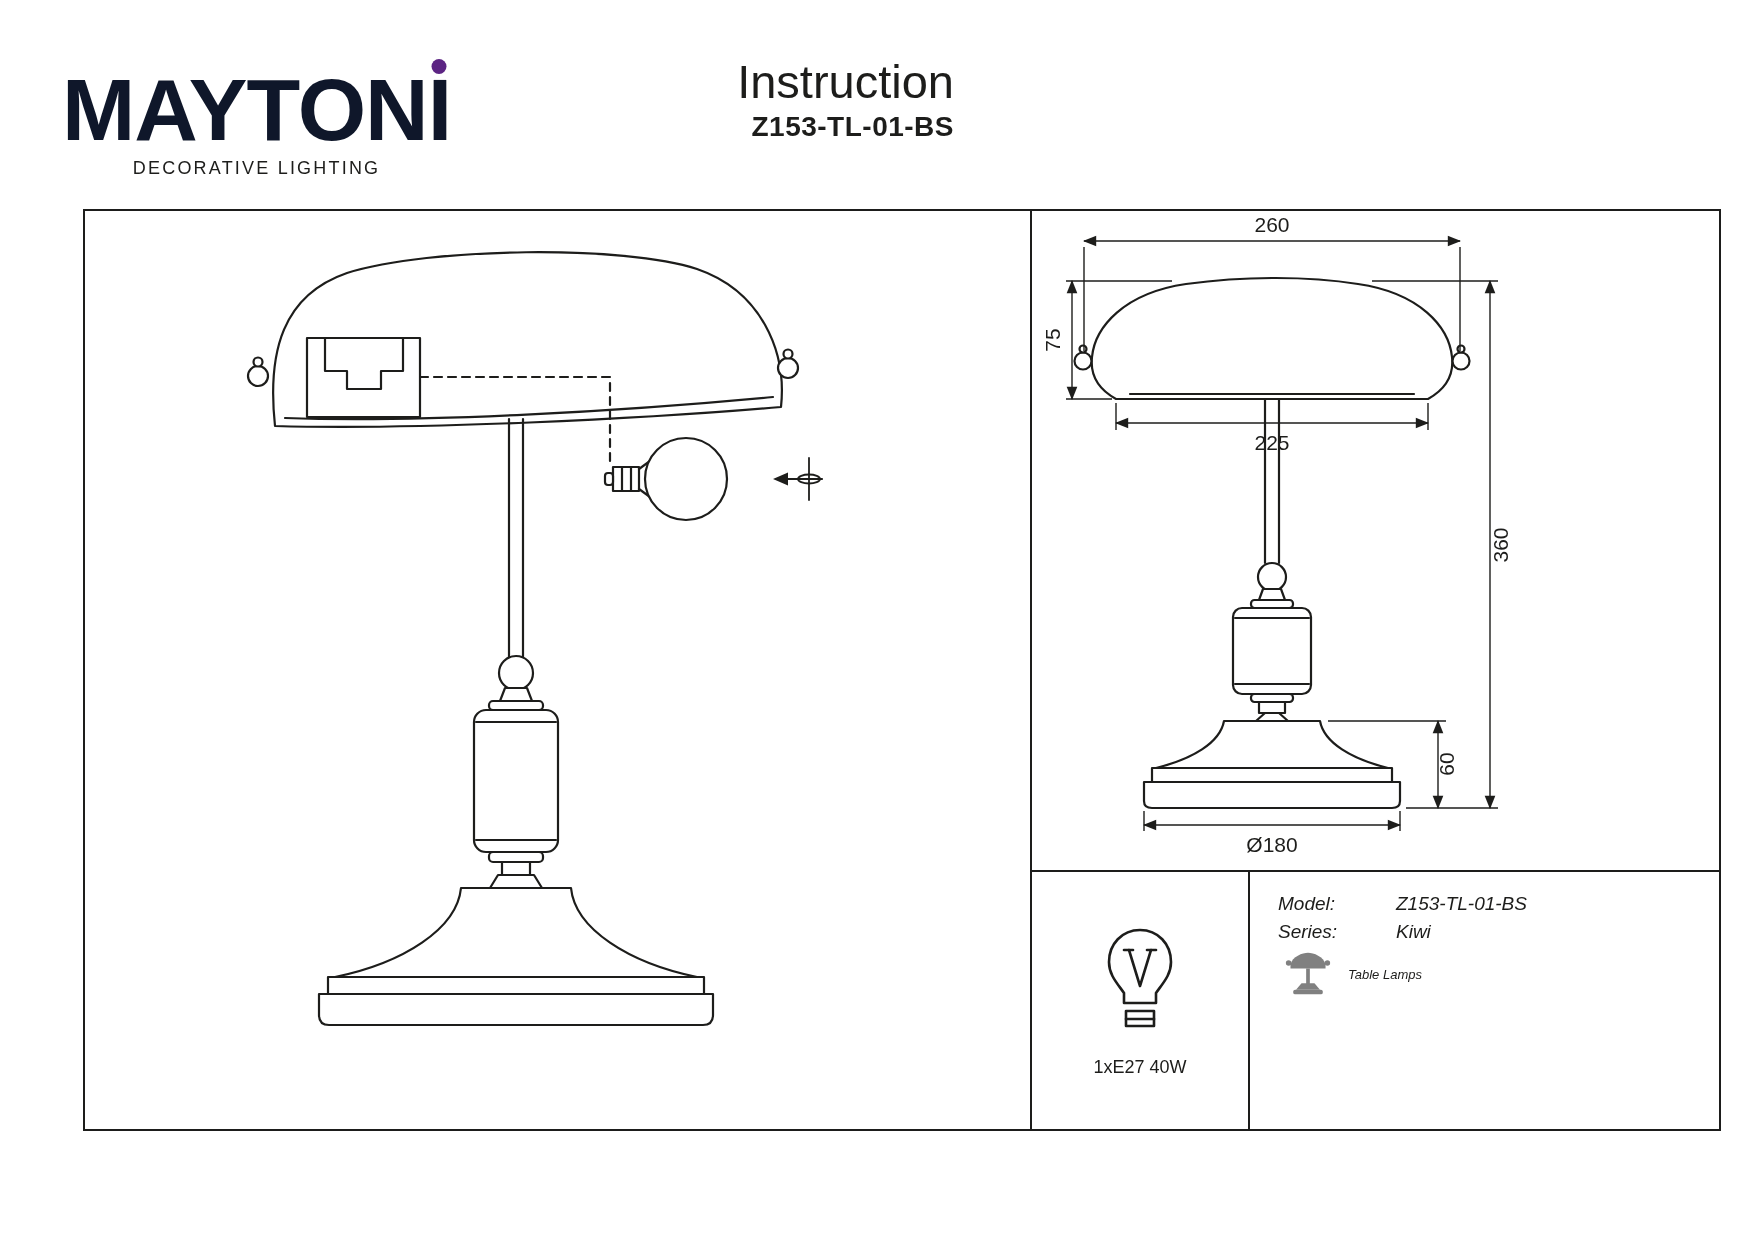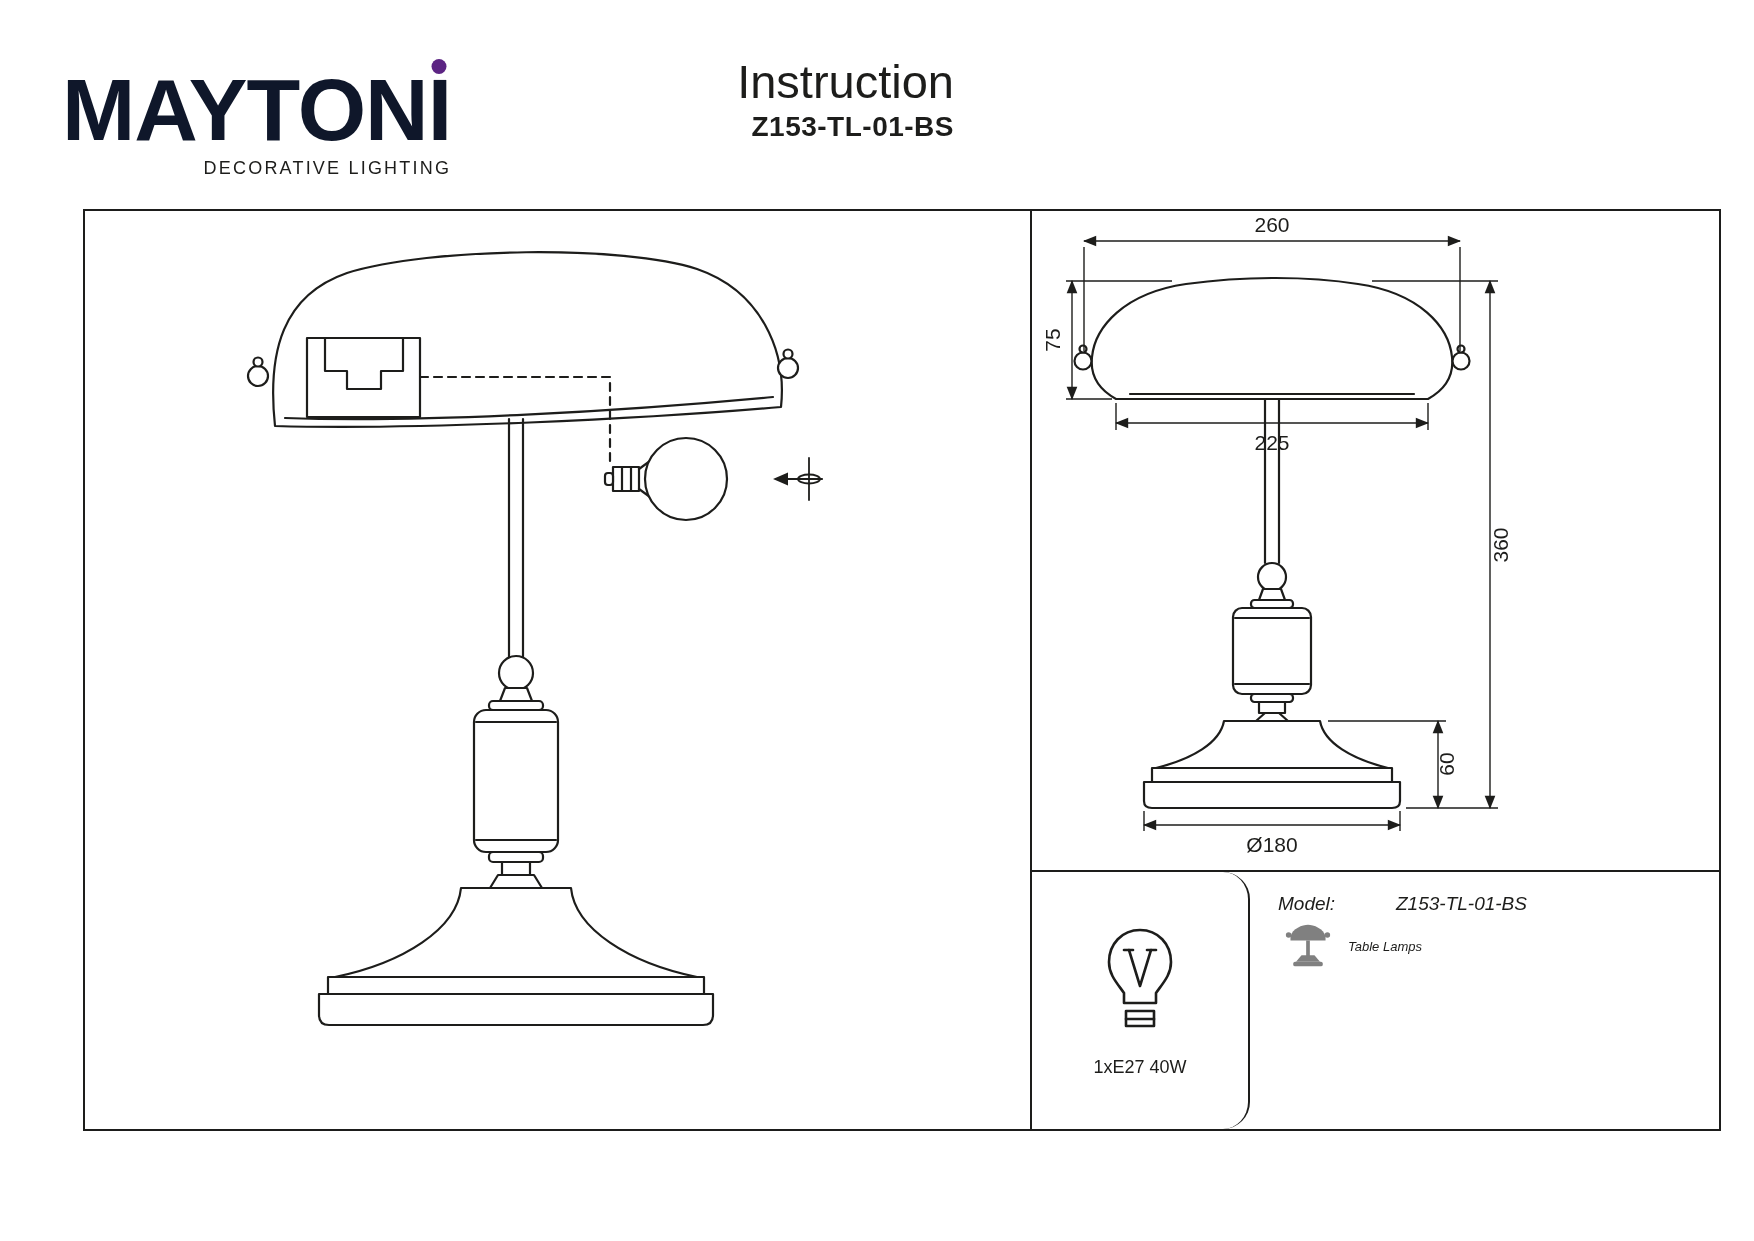--- a/index.html
+++ b/index.html
@@ -16,21 +16,21 @@
   .wordmark {
     font-size:88px; font-weight:700; letter-spacing:-1px; line-height:1;
     white-space:nowrap; color:#0f172a;
   }
   .iwrap { position:relative; display:inline-block; }
   .logo-dot {
     position:absolute; left:50%; top:-7px; transform:translateX(-50%);
     width:15px; height:15px; border-radius:50%; background:#5c2483;
   }
   .tagline {
-    margin-top:4px; text-align:right;
+    margin-top:4px; text-align:center;
     font-size:18px; letter-spacing:2.2px; font-weight:400; color:#1d1d1b;
     white-space:nowrap;
   }
 
   .title-block { position:absolute; left:664px; top:56px; width:290px; text-align:right; }
   .doc-title { font-size:47px; font-weight:400; line-height:1.1; }
   .doc-model { font-size:28px; font-weight:700; margin-top:3px; letter-spacing:0.5px; }
 
   
   .main-box {
@@ -41,21 +41,21 @@
   .v-divider  { position:absolute; left:945px;  top:0;     width:2px;  height:918px; background:#1d1d1b; }
   .h-divider  { position:absolute; left:945px;  top:659px; width:689px; height:2px;  background:#1d1d1b; }
 
   .bottom-region {
     position:absolute; left:947px; top:661px; width:687px; height:257px;
     display:flex;
   }
   .bulb-cell {
     width:218px; border-right:2px solid #1d1d1b;
     display:flex; flex-direction:column; align-items:center; justify-content:center;
-    gap:14px; padding-top:0;border-radius:27px;
+    gap:14px; padding-top:0;
   }
   .bulb-spec { font-size:18px; font-weight:400; }
   .info-cell { flex:1; padding:18px 0 0 28px;font-style:italic; }
   .info-row { font-size:19px; line-height:1.48; white-space:nowrap; }
   .info-label { display:inline-block; width:118px; }
   .series-type-row { display:flex; align-items:center; gap:12px; margin-top:4px; margin-left:2px; }
   .series-type-row .type-label { font-size:13px; }
 
   svg text { font-family:"Liberation Sans", sans-serif; fill:#1d1d1b; }
 </style>
@@ -225,20 +225,23 @@
             <rect x="31" y="88" width="28" height="15"></rect>
             <line x1="31" y1="96" x2="59" y2="96"></line>
           </g>
         </svg>
         <div class="bulb-spec">1xE27 40W</div>
       </div>
       <div class="info-cell">
         <div class="info-row">
           <span class="info-label">Model:</span><span class="info-value">Z153-TL-01-BS</span>
         </div>
+        <div class="info-row">
+          <span class="info-label">Series:</span><span class="info-value">Kiwi</span>
+        </div>
         <div class="series-type-row">
           <svg width="56" height="48" viewBox="0 0 60 52">
             <g fill="#808080">
               <path d="M11,16 C13,7 24,3 30,3 C36,3 47,7 49,16 L49,20 H11 Z"></path>
               <circle cx="9" cy="14" r="3"></circle>
               <circle cx="51" cy="14" r="3"></circle>
               <rect x="28" y="20" width="4" height="17"></rect>
               <path d="M17,43 H43 L37,36 H23 Z"></path>
               <rect x="14" y="43" width="32" height="5" rx="2"></rect>
             </g>

